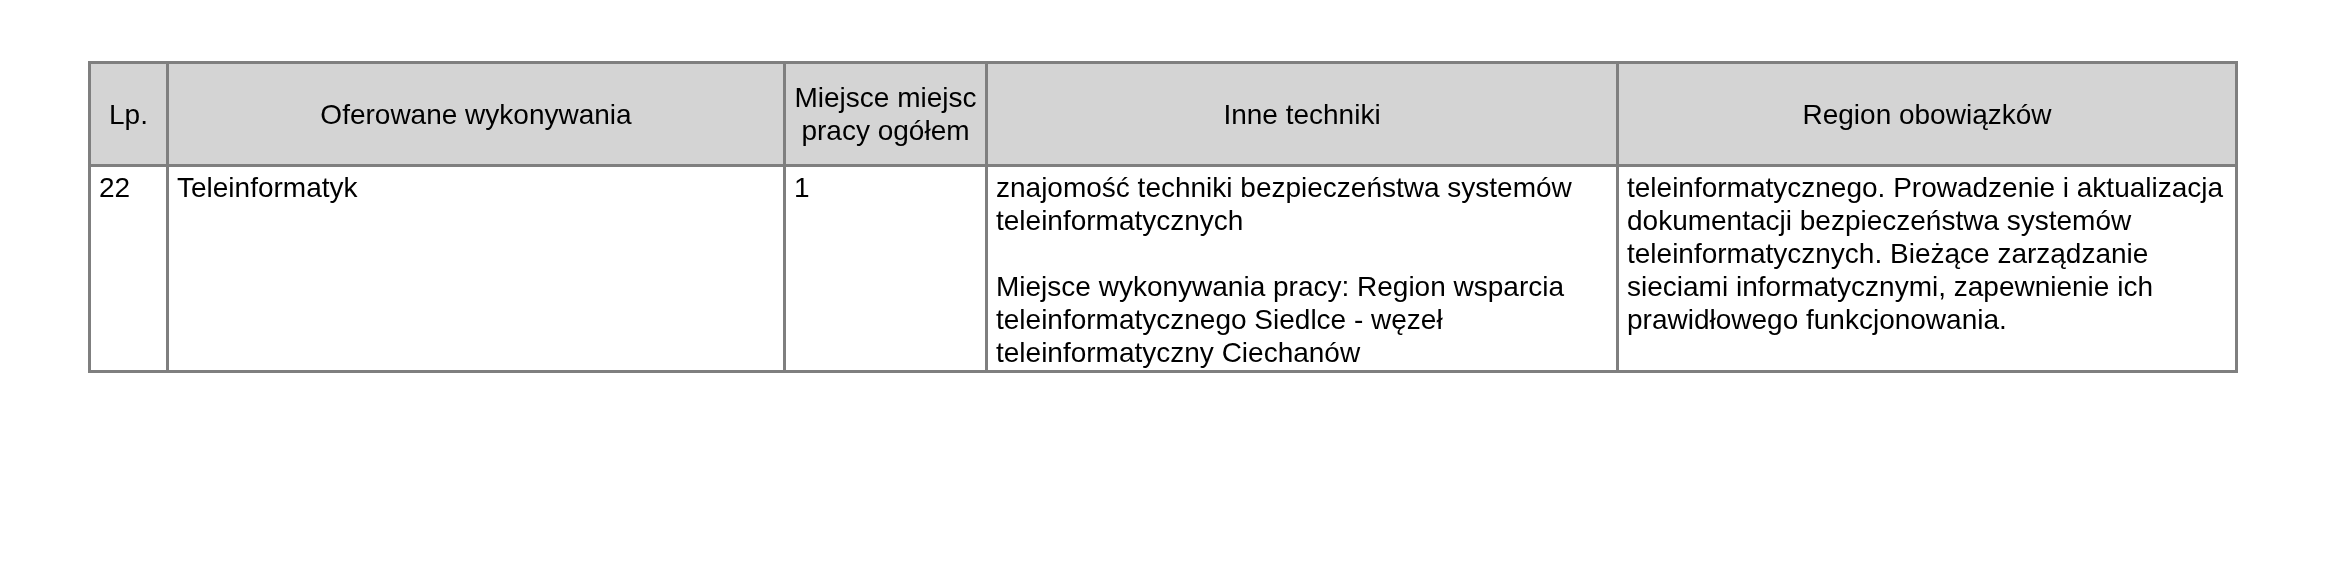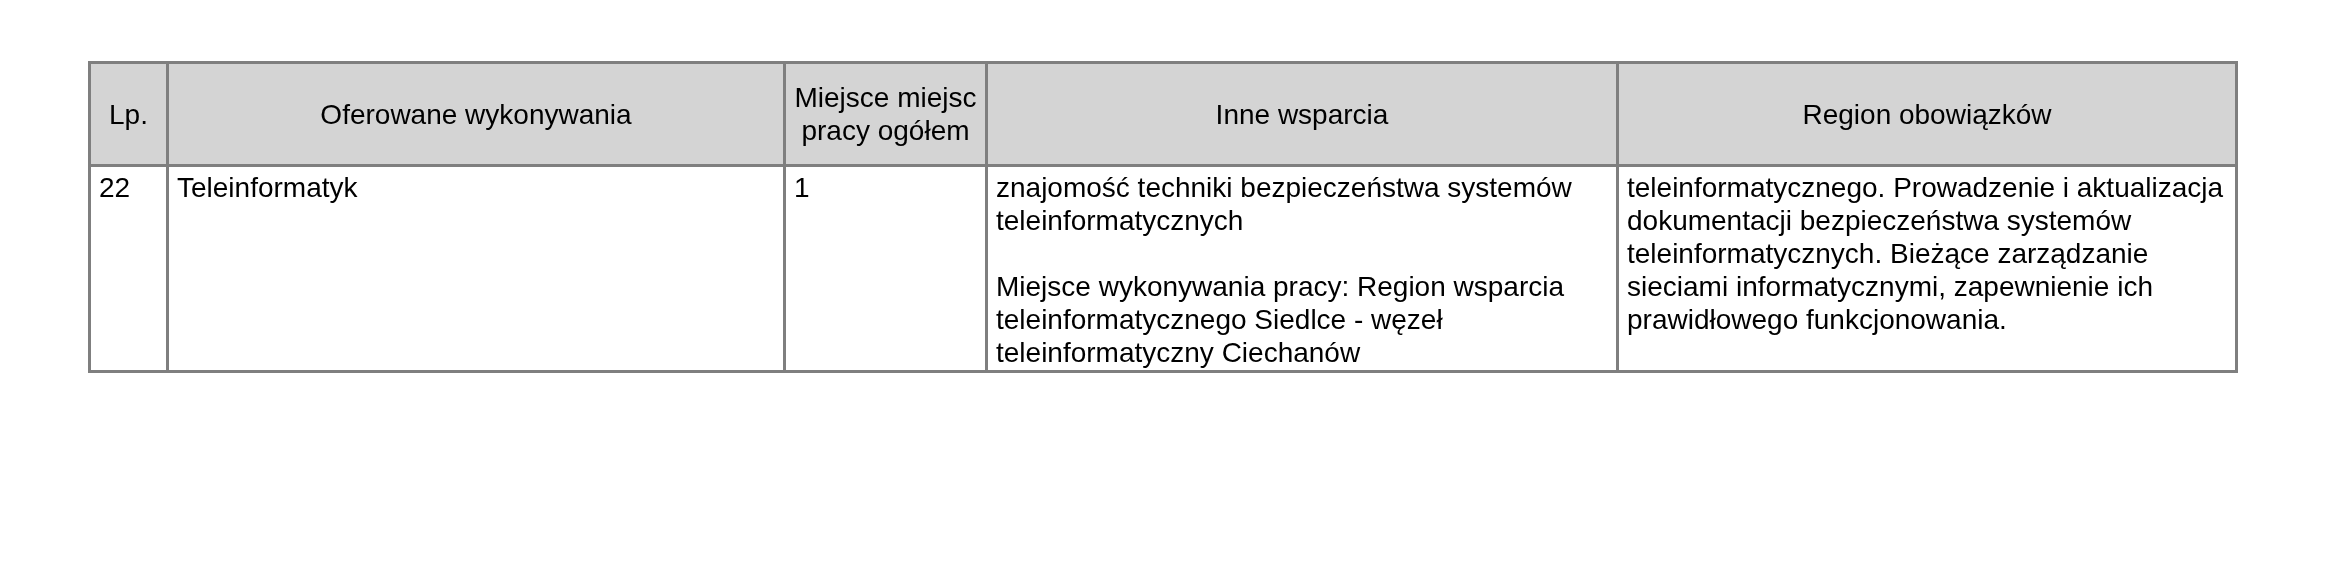--- a/index.html
+++ b/index.html
@@ -69,21 +69,21 @@
       <col style="width:202px">
       <col style="width:631px">
       <col style="width:619px">
     </colgroup>
     <thead>
       <tr class="header-row">
         <th>Lp.</th>
         <th>Oferowane wykonywania</th>
         <th>Miejsce miejsc
 pracy ogółem</th>
-        <th>Inne wsparcia</th>
+        <th>Inne techniki</th>
         <th>Region obowiązków</th>
       </tr>
     </thead>
     <tbody>
       <tr class="data-row">
         <td>22</td>
         <td>Teleinformatyk</td>
         <td class="cell-number">1</td>
         <td>znajomość techniki bezpieczeństwa systemów
 teleinformatycznych

